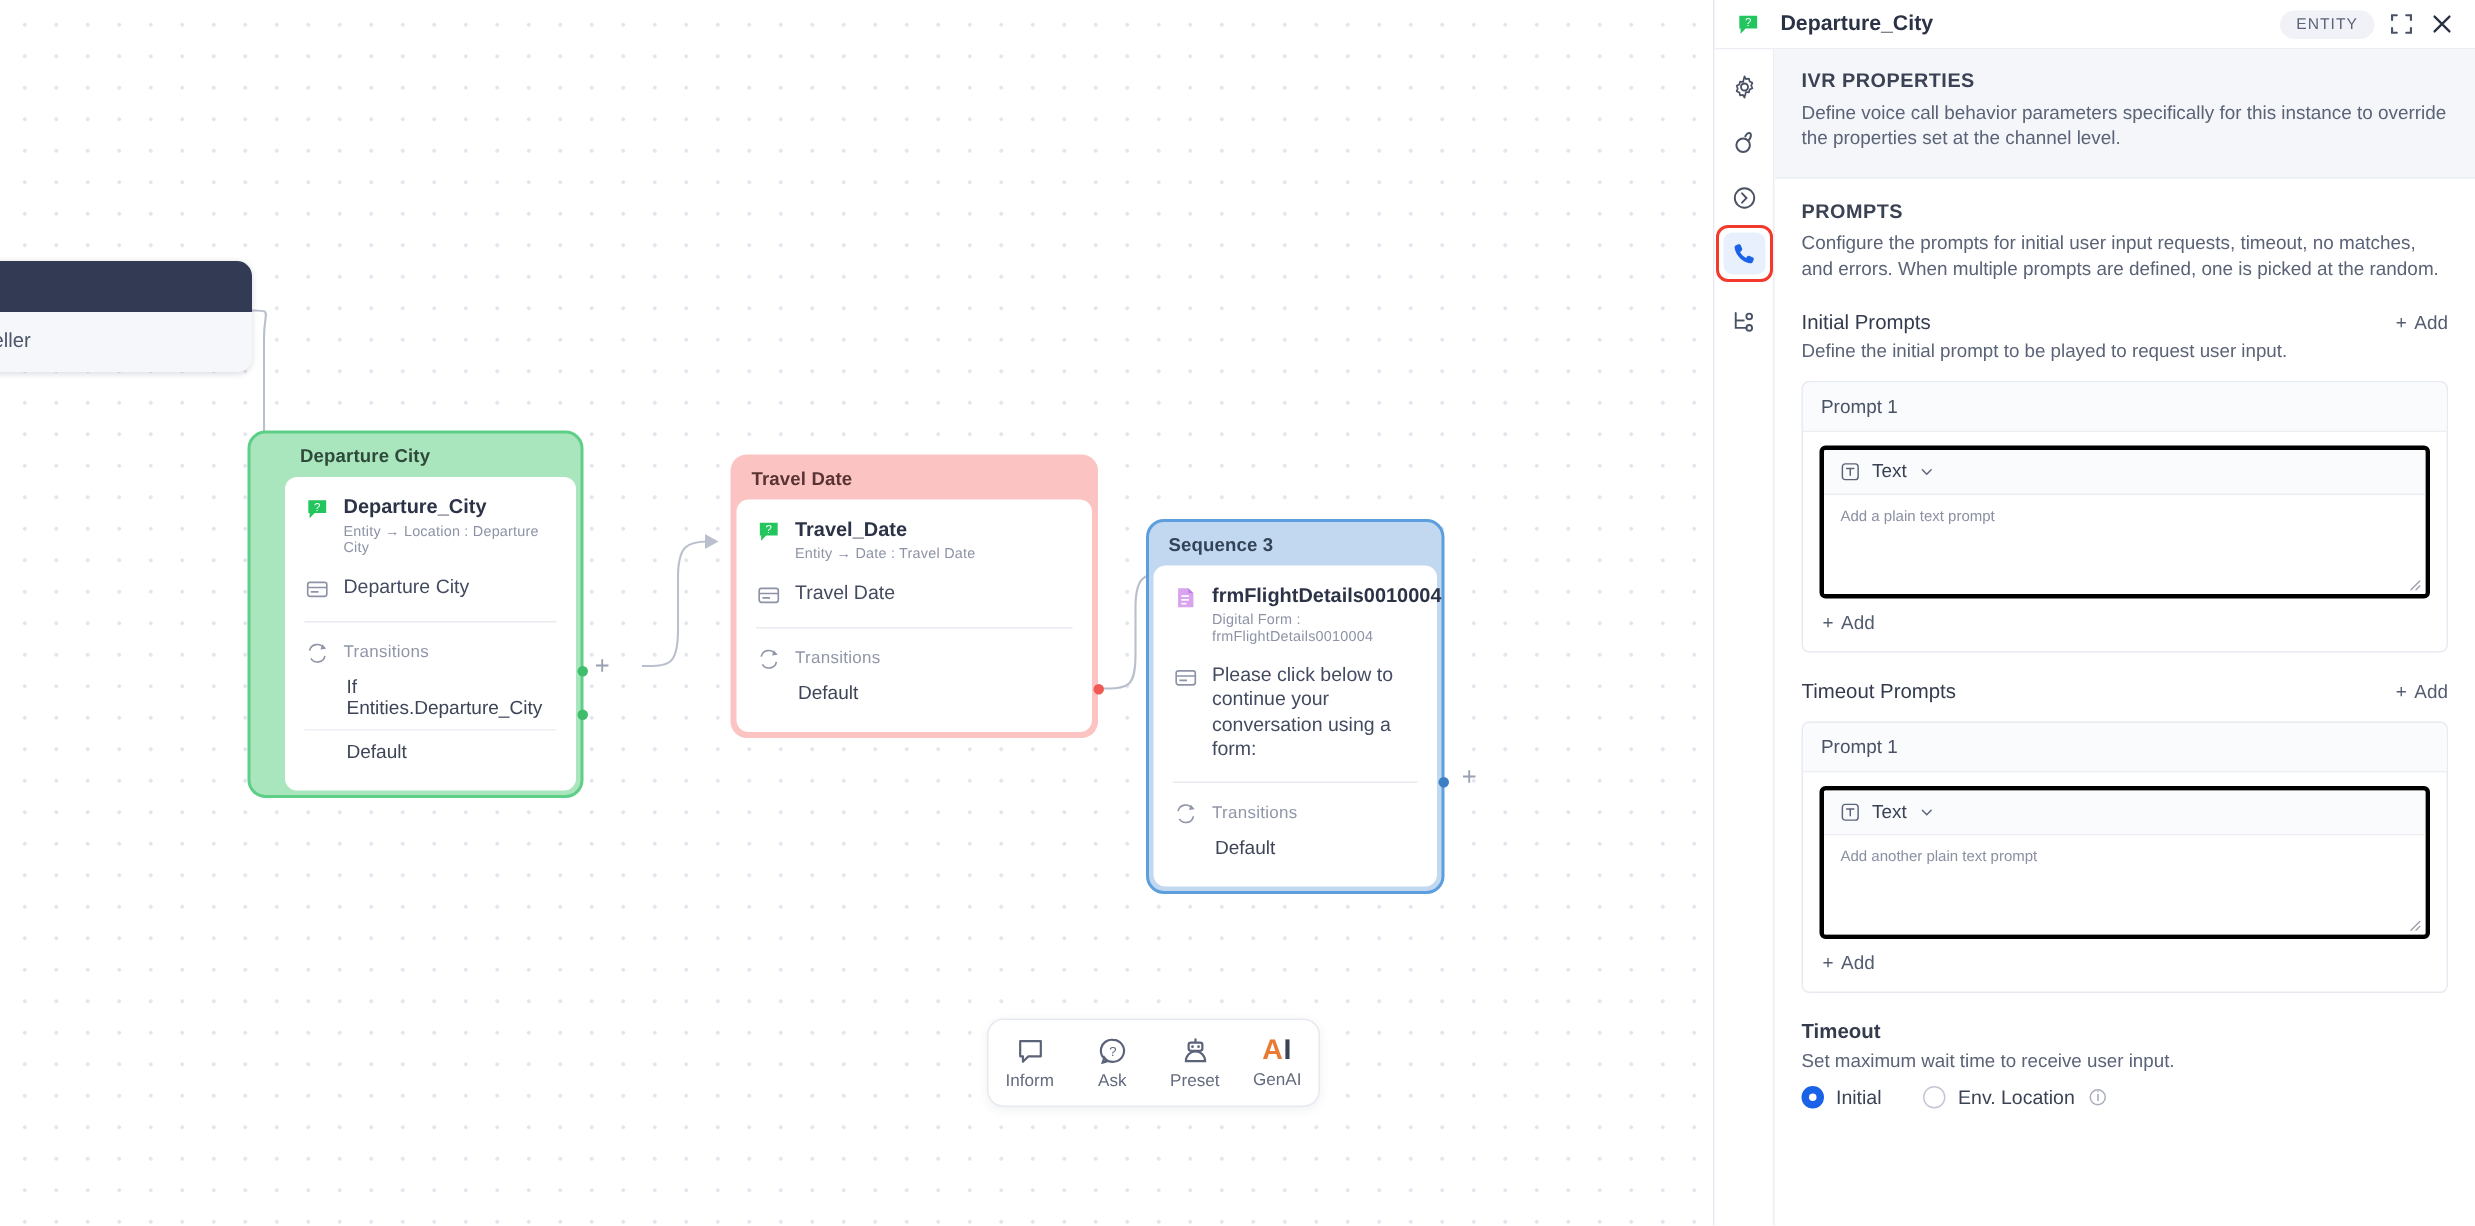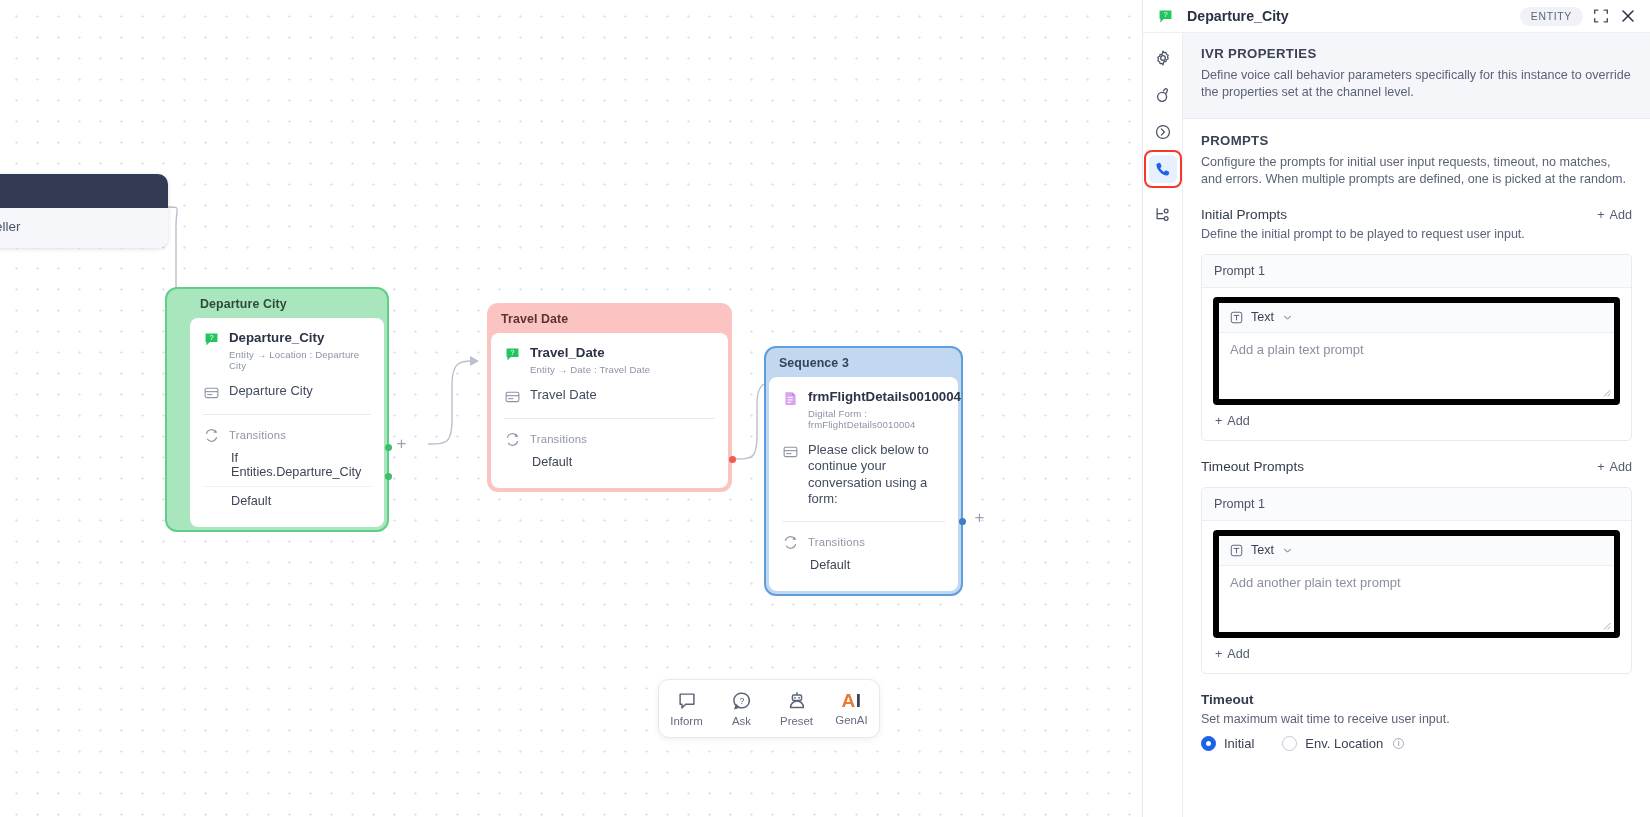--- a/index.html
+++ b/index.html
@@ -174,30 +174,30 @@
     border: 1px solid #e7eaf1; border-radius: 5px;
     margin-top: 13px; background: #ffffff;
   }
   .prompt-box .pb-head {
     font-size: 12.6px; color: #4a5265;
     padding: 9px 12px; background: #fafbfd;
     border-bottom: 1px solid #eceef4;
     border-radius: 5px 5px 0 0;
   }
   .pb-inner { padding: 9px 11px 10px 11px; }
-  .ta-wrap { border: 6px solid #000000; border-radius: 4px; overflow: hidden; }
+  .ta-wrap { border: 3px solid #000000; border-radius: 4px; overflow: hidden; }
   .ta-bar {
     display: flex; align-items: center; gap: 7px;
     padding: 7px 10px; background: #fafbfd;
     border-bottom: 1px solid #eceef4; cursor: pointer;
   }
   .ta-bar .tlabel { font-size: 12.6px; color: #394154; }
   .ta-area {
     position: relative; height: 66px; padding: 9px 11px;
-    font-size: 13px; color: #8a90a2; background: #ffffff;
+    font-size: 10px; color: #8a90a2; background: #ffffff;
   }
   .resize {
     position: absolute; right: 3px; bottom: 2px;
     width: 10px; height: 10px; color: #9aa0b0;
   }
   .pb-add { font-size: 12.6px; color: #545c70; padding: 9px 2px 2px 2px; cursor: pointer; }
   .pb-add .pl { margin-right: 5px; }
 
   .radio-row { display: flex; align-items: center; gap: 28px; margin-top: 10px; }
   .radio { display: flex; align-items: center; gap: 8px; cursor: pointer; }

